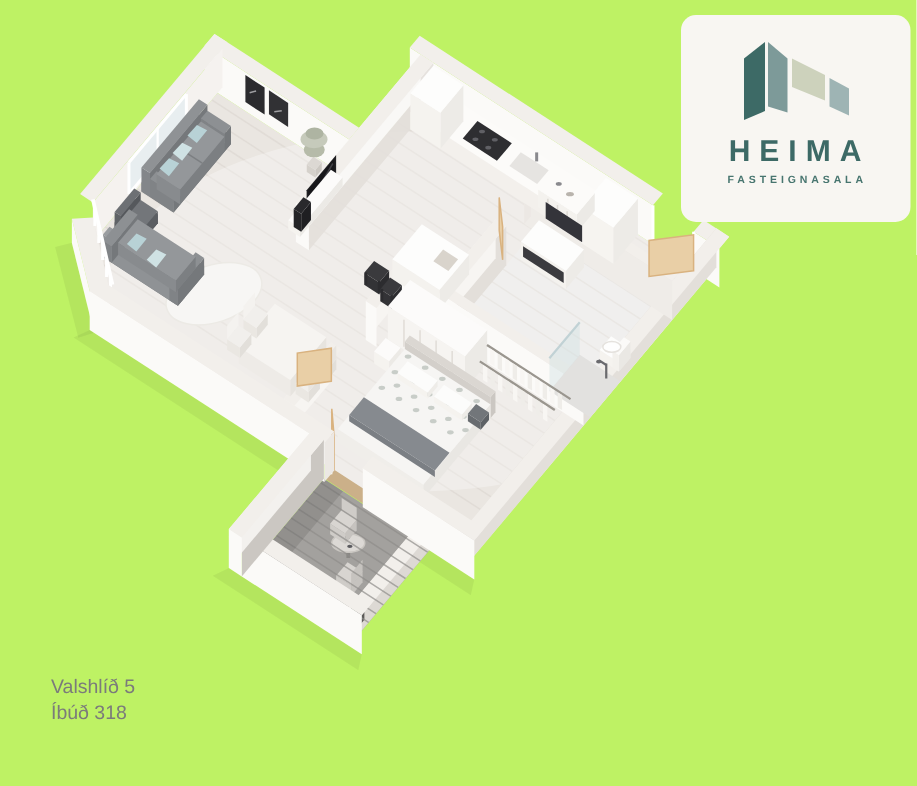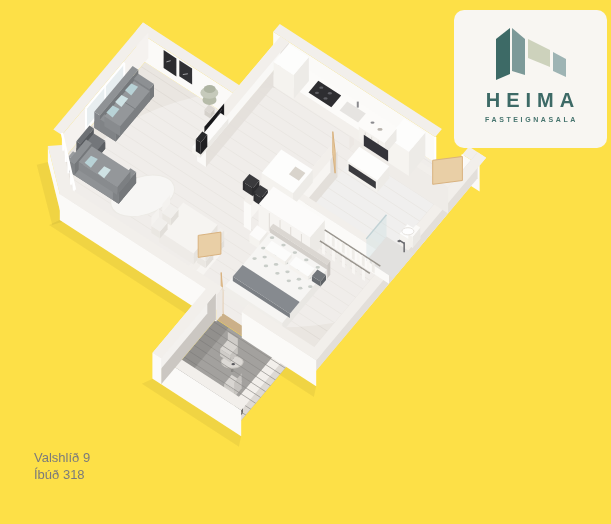--- a/index.html
+++ b/index.html
@@ -1,16 +1,16 @@
 <!DOCTYPE html>
 <html><head>
 <meta charset="utf-8">
 <style>
   html,body{margin:0;padding:0;background:#ffffff;}
-  .stage{position:relative;width:611px;height:524px;background:#fde047;overflow:hidden;
+  .stage{position:relative;width:611px;height:524px;background:#bef264;overflow:hidden;
          font-family:"Liberation Sans",sans-serif;}
   #plan{position:absolute;left:0;top:0;}
   .logo-card{position:absolute;left:454px;top:10px;width:153px;height:138px;
              background:#f8f6f2;border-radius:10px;text-align:center;}
   .logo-mark{margin-top:15px;}
   .logo-name{font-size:20px;font-weight:bold;letter-spacing:6px;color:#3d6a66;
              margin-top:4px;padding-left:5px;}
   .logo-sub{font-size:7px;font-weight:bold;letter-spacing:2.6px;color:#47756f;
             margin-top:4px;padding-left:2px;}
   .caption{position:absolute;left:34px;top:449px;font-size:13px;line-height:17px;
@@ -398,16 +398,16 @@
       <polygon points="3,14 17,3 17,49 3,55" fill="#3d6a66"></polygon>
       <polygon points="19,3 32,14 32,50 19,46" fill="#7d9a99"></polygon>
       <polygon points="35,14 57,25 57,42 35,33" fill="#cdd2bc"></polygon>
       <polygon points="60,27 73,34 73,52 60,46" fill="#9eb4b4"></polygon>
     </svg>
     <div class="logo-name">HEIMA</div>
     <div class="logo-sub">FASTEIGNASALA</div>
   </div>
 
   <div class="caption">
-    <div>Valshlíð 9</div>
+    <div>Valshlíð 5</div>
     <div>Íbúð 318</div>
   </div>
 </div>
 
 </body></html>

